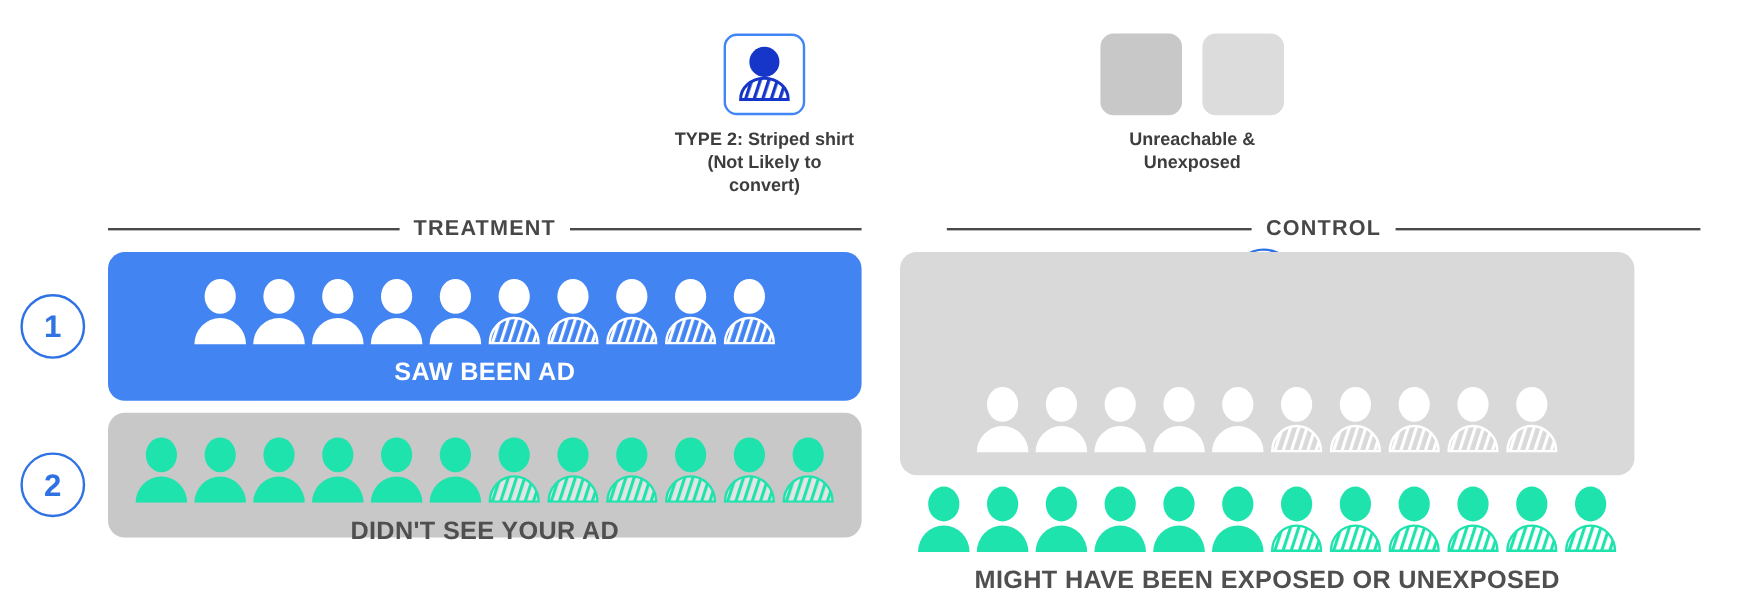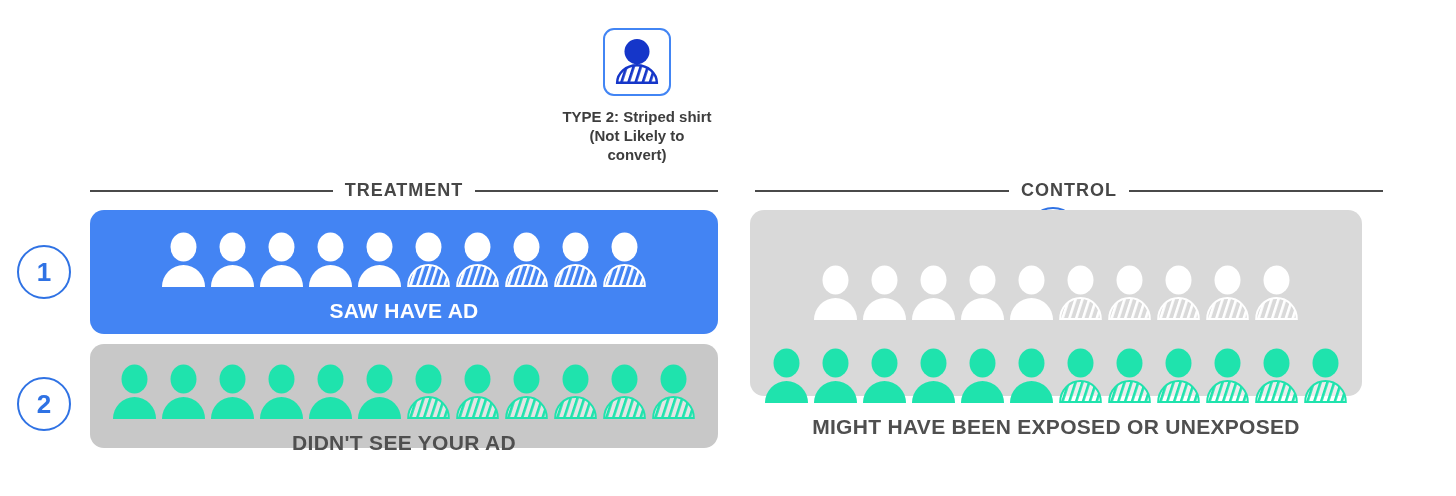--- a/index.html
+++ b/index.html
@@ -20,29 +20,29 @@
   .li3 .lg-square{background:#4384f3;margin-left:8px;}
   .sq-pair{display:flex;gap:17px;justify-content:center;}
   .sq-g1{background:#c8c8c8;}
   .sq-g2{background:#dcdcdc;}
   .lg-label{margin-top:11px;font-size:15px;font-weight:bold;color:#3d3d3d;line-height:19px;}
   .legend-person{width:48px;height:48px;}
 
   
   .header{position:absolute;top:180px;width:628px;display:flex;align-items:center;}
   .t-header{left:90px;}
-  .c-header{left:755px;}
+  .c-header{left:789px;}
   .hline{flex:1;height:2px;background:#4a4a4a;}
   .htext{margin:0 12px;font-size:18px;font-weight:bold;color:#474747;letter-spacing:1px;white-space:nowrap;}
 
   
   .box{position:absolute;border-radius:14px;display:flex;flex-direction:column;align-items:center;box-sizing:border-box;}
   .blue-box{left:90px;top:210px;width:628px;height:124px;background:#4384f3;padding-top:22px;}
   .tgray-box{left:90px;top:344px;width:628px;height:104px;background:#c8c8c8;padding-top:20px;}
-  .control-box{left:750px;top:210px;width:612px;height:186px;background:#d9d9d9;padding-top:55px;}
+  .control-box{left:750px;top:210px;width:612px;height:186px;background:#d9d9d9;padding-top:112px;}
   .people-row{display:flex;gap:4px;justify-content:center;}
   .row-gap{margin-top:28px;}
   .person{width:45px;height:55px;display:block;}
   .box-label{font-weight:bold;font-size:21px;letter-spacing:0.3px;margin-top:12px;white-space:nowrap;}
   .white-label{color:#ffffff;}
   .gray-label{color:#4f4f4f;}
 
   
   .badge{
     position:absolute;width:54px;height:54px;border-radius:50%;
@@ -83,20 +83,30 @@
         <path d="M4,43 a19,17 0 0 1 38,0 z" fill="url(#hatch-blue)" stroke="#1536c9" stroke-width="2.4"></path>
       </svg>
     </div>
     <div class="lg-label">
       <div>TYPE 2: Striped shirt</div>
       <div>(Not Likely to convert)</div>
     </div>
   </div>
 
 
+  <div class="legend-item li4">
+    <div class="sq-pair">
+      <div class="lg-square sq-g1"></div>
+      <div class="lg-square sq-g2"></div>
+    </div>
+    <div class="lg-label">
+      <div>Unreachable &amp;</div>
+      <div>Unexposed</div>
+    </div>
+  </div>
 
   <div class="header t-header">
     <span class="hline"></span>
     <span class="htext">TREATMENT</span>
     <span class="hline"></span>
   </div>
   <div class="header c-header">
     <span class="hline"></span>
     <span class="htext">CONTROL</span>
     <span class="hline"></span>
@@ -142,21 +152,21 @@
         </svg>
         <svg class="person" viewBox="0 0 45 55">
           <ellipse cx="22.5" cy="15" rx="13" ry="14.5" fill="#ffffff"></ellipse>
           <path d="M2.2,54 a20.3,21 0 0 1 40.6,0 z" fill="url(#hatch-white)" stroke="#ffffff" stroke-width="2"></path>
         </svg>
         <svg class="person" viewBox="0 0 45 55">
           <ellipse cx="22.5" cy="15" rx="13" ry="14.5" fill="#ffffff"></ellipse>
           <path d="M2.2,54 a20.3,21 0 0 1 40.6,0 z" fill="url(#hatch-white)" stroke="#ffffff" stroke-width="2"></path>
         </svg>
       </div>
-    <div class="box-label white-label">SAW HAVE AD</div>
+    <div class="box-label white-label">SAW BEEN AD</div>
   </div>
 
   <div class="box tgray-box">
     <div class="people-row">
         <svg class="person" viewBox="0 0 45 55">
           <ellipse cx="22.5" cy="15" rx="13" ry="14.5" fill="#1fe3ad"></ellipse>
           <path d="M1,55 a21.5,22 0 0 1 43,0 z" fill="#1fe3ad"></path>
         </svg>
         <svg class="person" viewBox="0 0 45 55">
           <ellipse cx="22.5" cy="15" rx="13" ry="14.5" fill="#1fe3ad"></ellipse>

